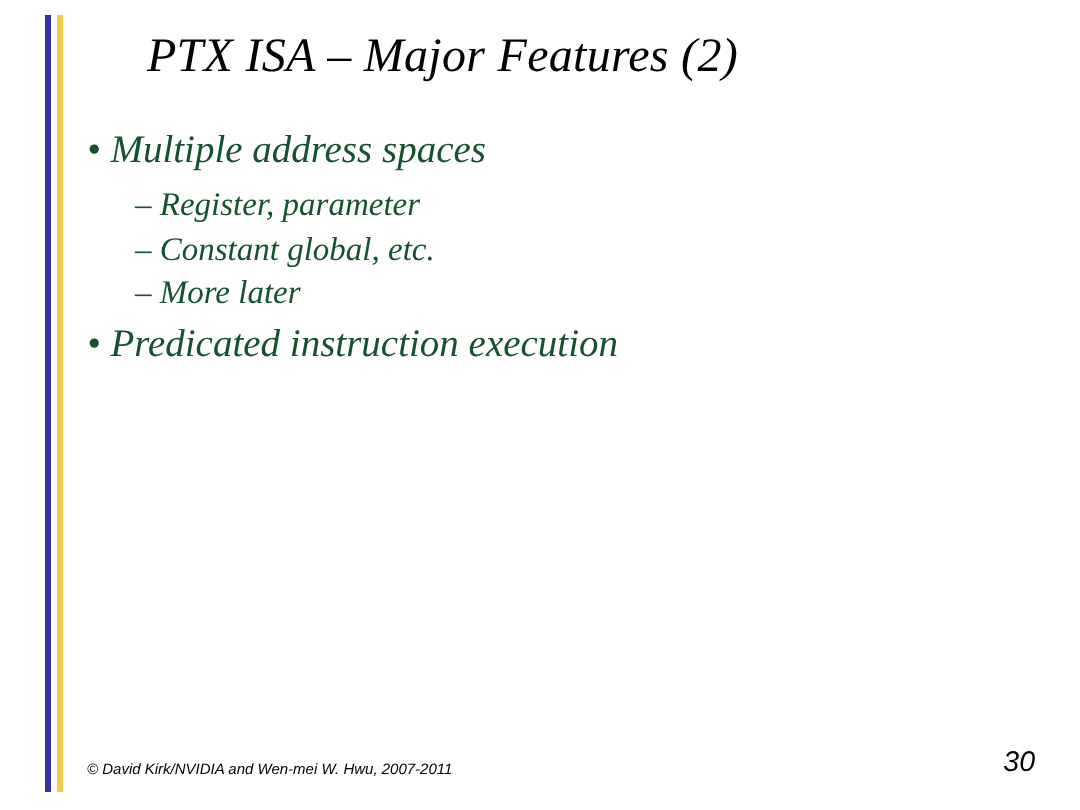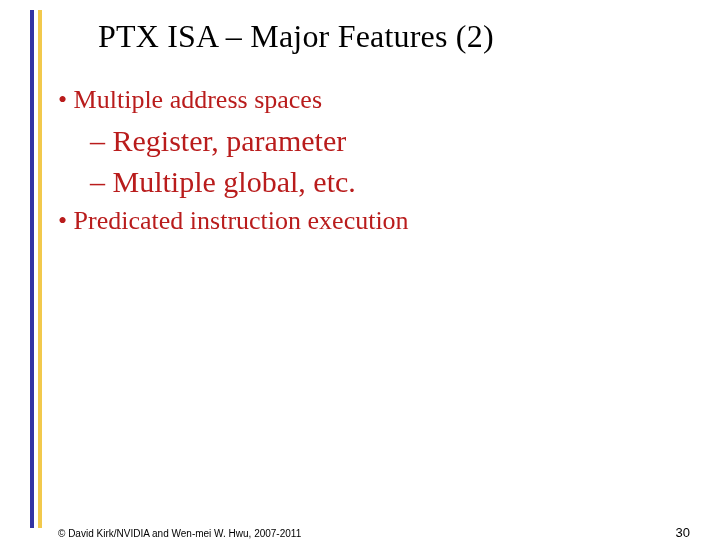--- a/index.html
+++ b/index.html
@@ -25,91 +25,93 @@
   }
   .bar.blue { background: #3333a3; }
   .bar.white { background: #fff; }
   .bar.yellow { background: #f2c94c; }
   .content {
     position: absolute;
     left: 58px;
     right: 20px;
     top: 0;
     bottom: 0;
+    font-style: italic;
   }
   .title {
     font-size: 32px;
     margin-top: 18px;
     margin-left: 40px;
     color: #000;
     letter-spacing: 0.2px;
   }
   .bullets {
     margin-top: 30px;
     font-size: 26px;
-    color: #b91c1c;
+    color: #14532d;
   }
   .bullet-l1 {
     margin-left: 0px;
     margin-top: 4px;
   }
   .bullet-l1::before {
     content: "• ";
   }
   .sublist {
     margin-top: 6px;
     margin-left: 32px;
-    font-size: 30px;
+    font-size: 22px;
     line-height: 1.35;
   }
   .sub-item::before {
     content: "– ";
   }
   .bullet-l1.second {
   }
   .footer {
     position: absolute;
-    bottom: 0;
+    bottom: 20px;
     left: 0;
     right: 0;
     display: flex;
     justify-content: space-between;
     align-items: flex-end;
     text-align: right;
   }
   .footer-left {
     font-family: Arial, Helvetica, sans-serif;
     font-size: 10px;
     color: #000;
     line-height: 1.25;
   }
   .footer-right {
     font-family: Arial, Helvetica, sans-serif;
-    font-size: 13px;
+    font-size: 19px;
     color: #000;
     margin-right: 10px;
   }
 </style>
 </head>
 <body>
 
 <div class="left-stripe">
   <div class="bar blue"></div>
   <div class="bar white"></div>
   <div class="bar yellow"></div>
 </div>
 
 <div class="content">
   <div class="title">PTX ISA – Major Features (2)</div>
 
   <div class="bullets">
     <div class="bullet-l1">Multiple address spaces</div>
     <div class="sublist">
       <div class="sub-item">Register, parameter</div>
-      <div class="sub-item">Multiple global, etc.</div>
+      <div class="sub-item">Constant global, etc.</div>
+      <div class="sub-item">More later</div>
     </div>
     <div class="bullet-l1 second">Predicated instruction execution</div>
   </div>
 
   <div class="footer">
     <div class="footer-left">
       <div>© David Kirk/NVIDIA and Wen-mei W. Hwu, 2007-2011</div>
     </div>
     <div class="footer-right">30</div>
   </div>

